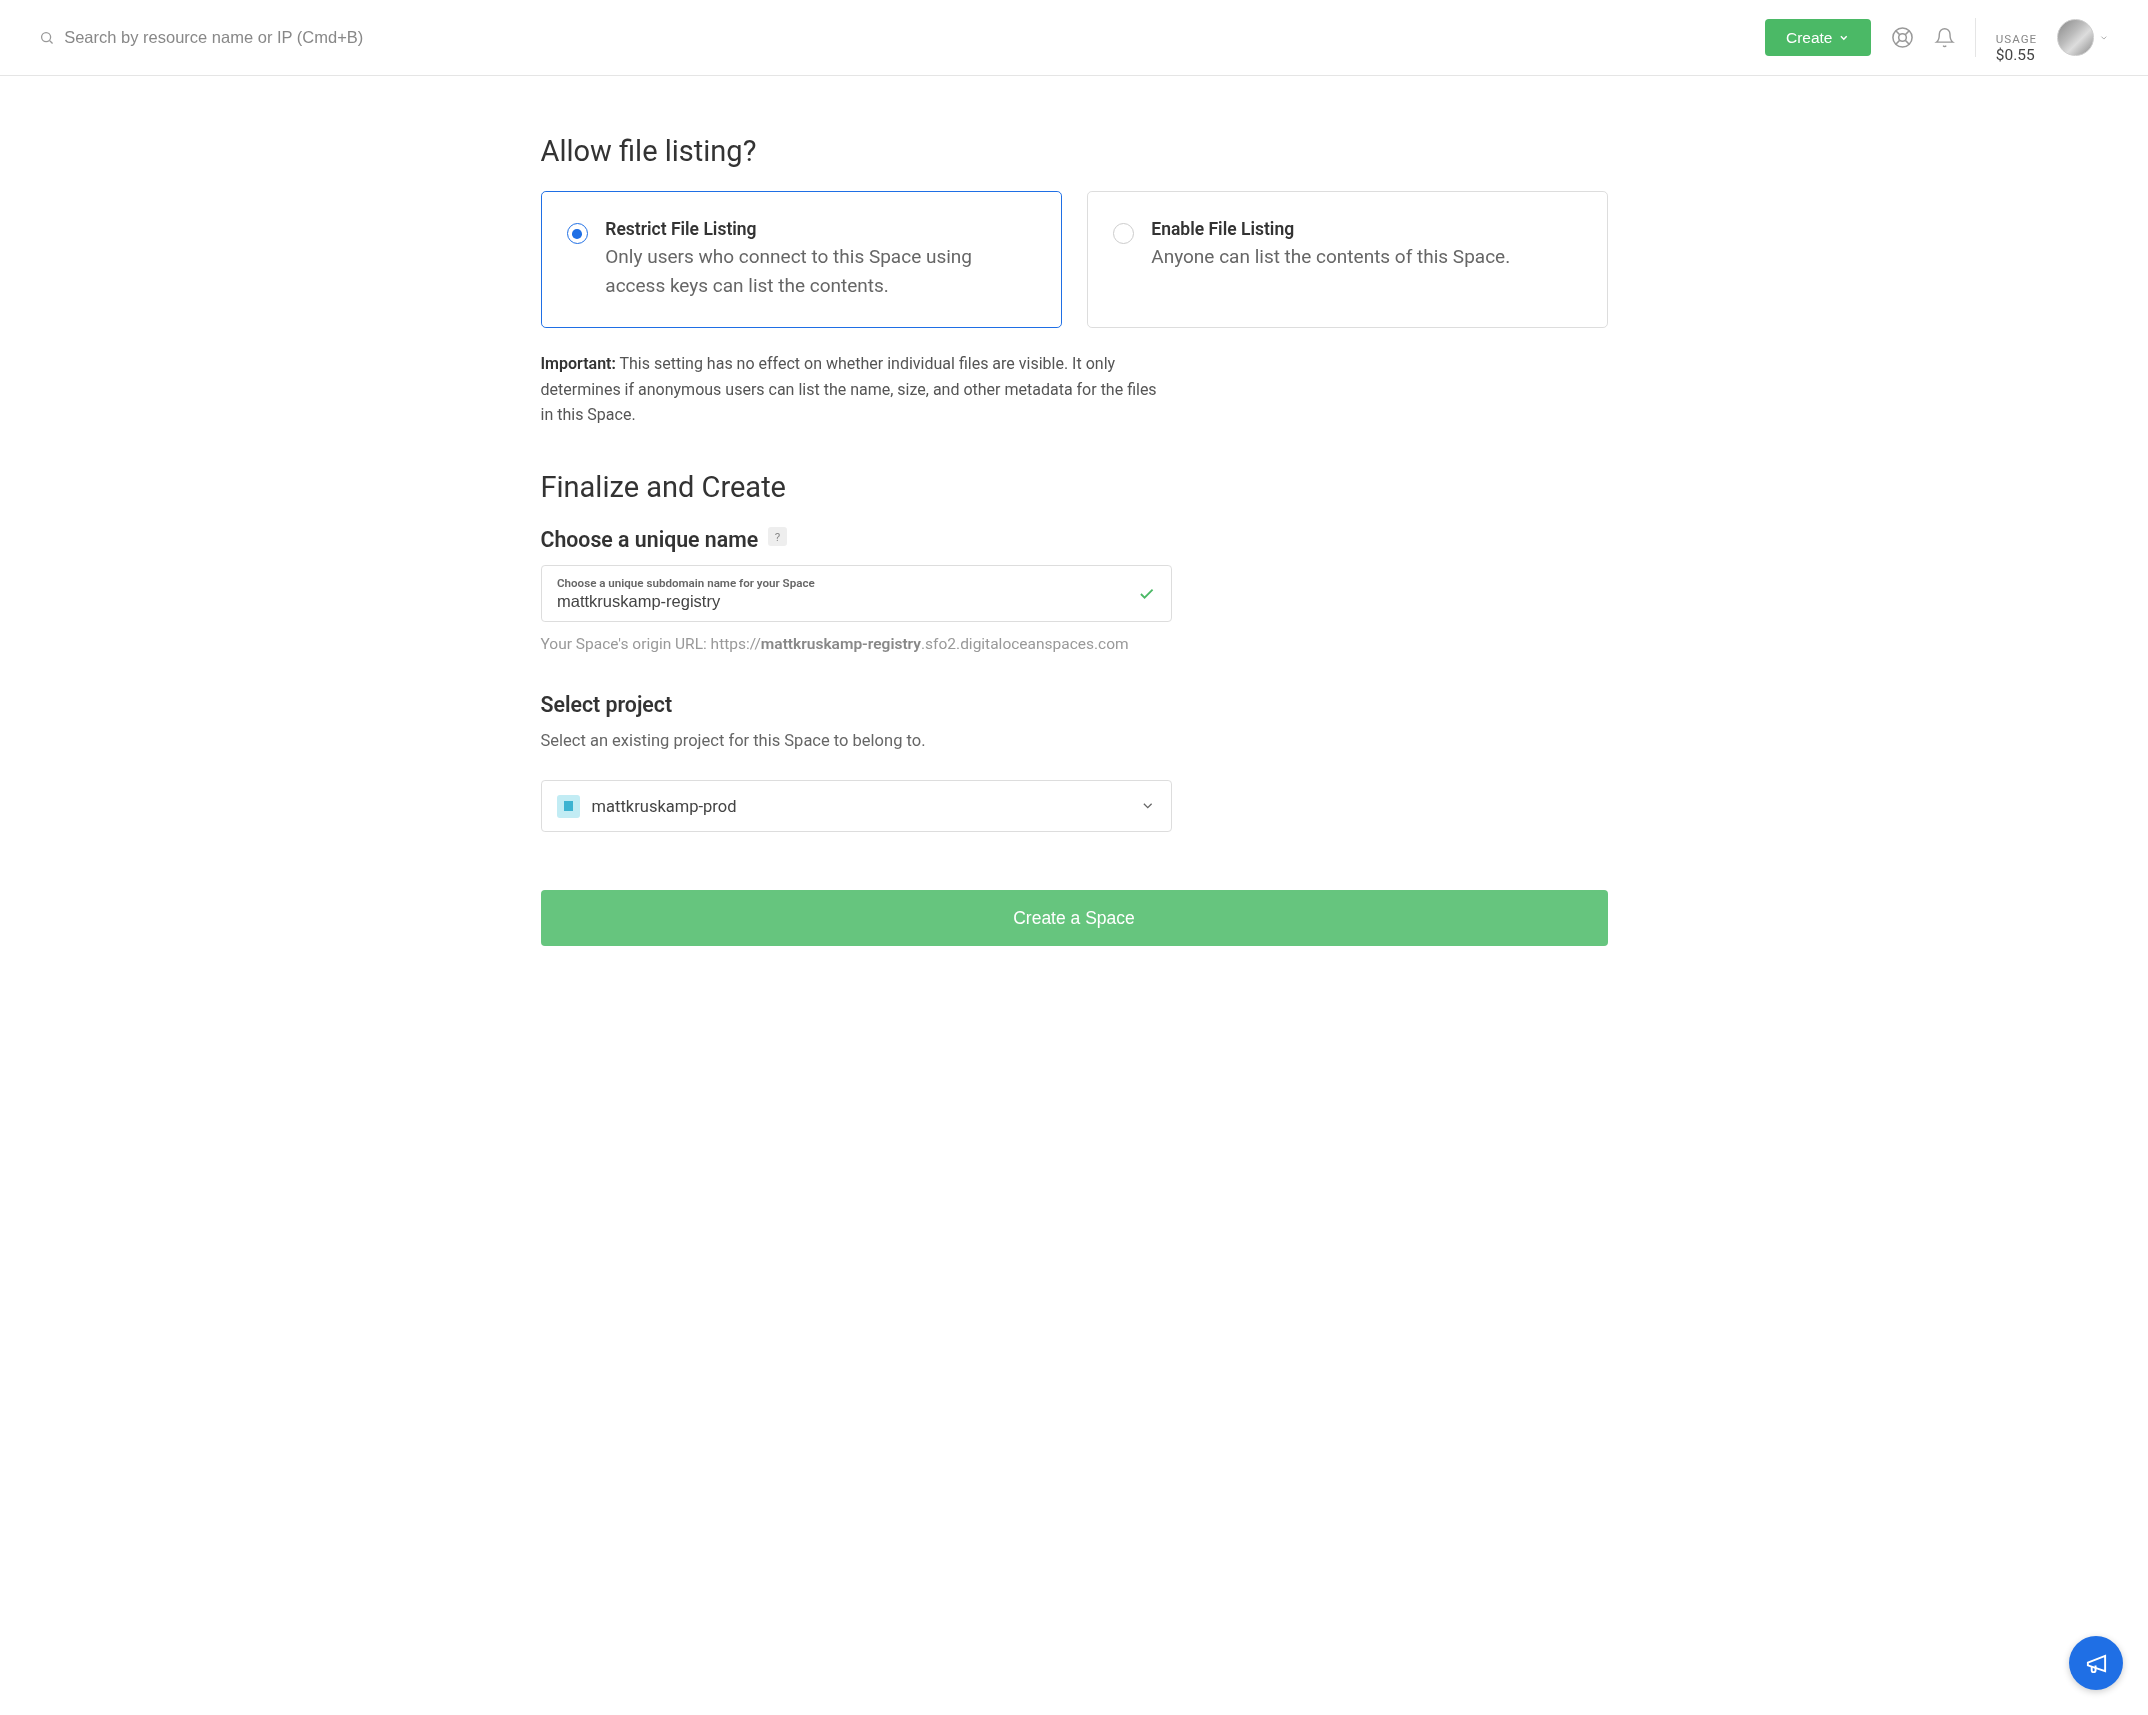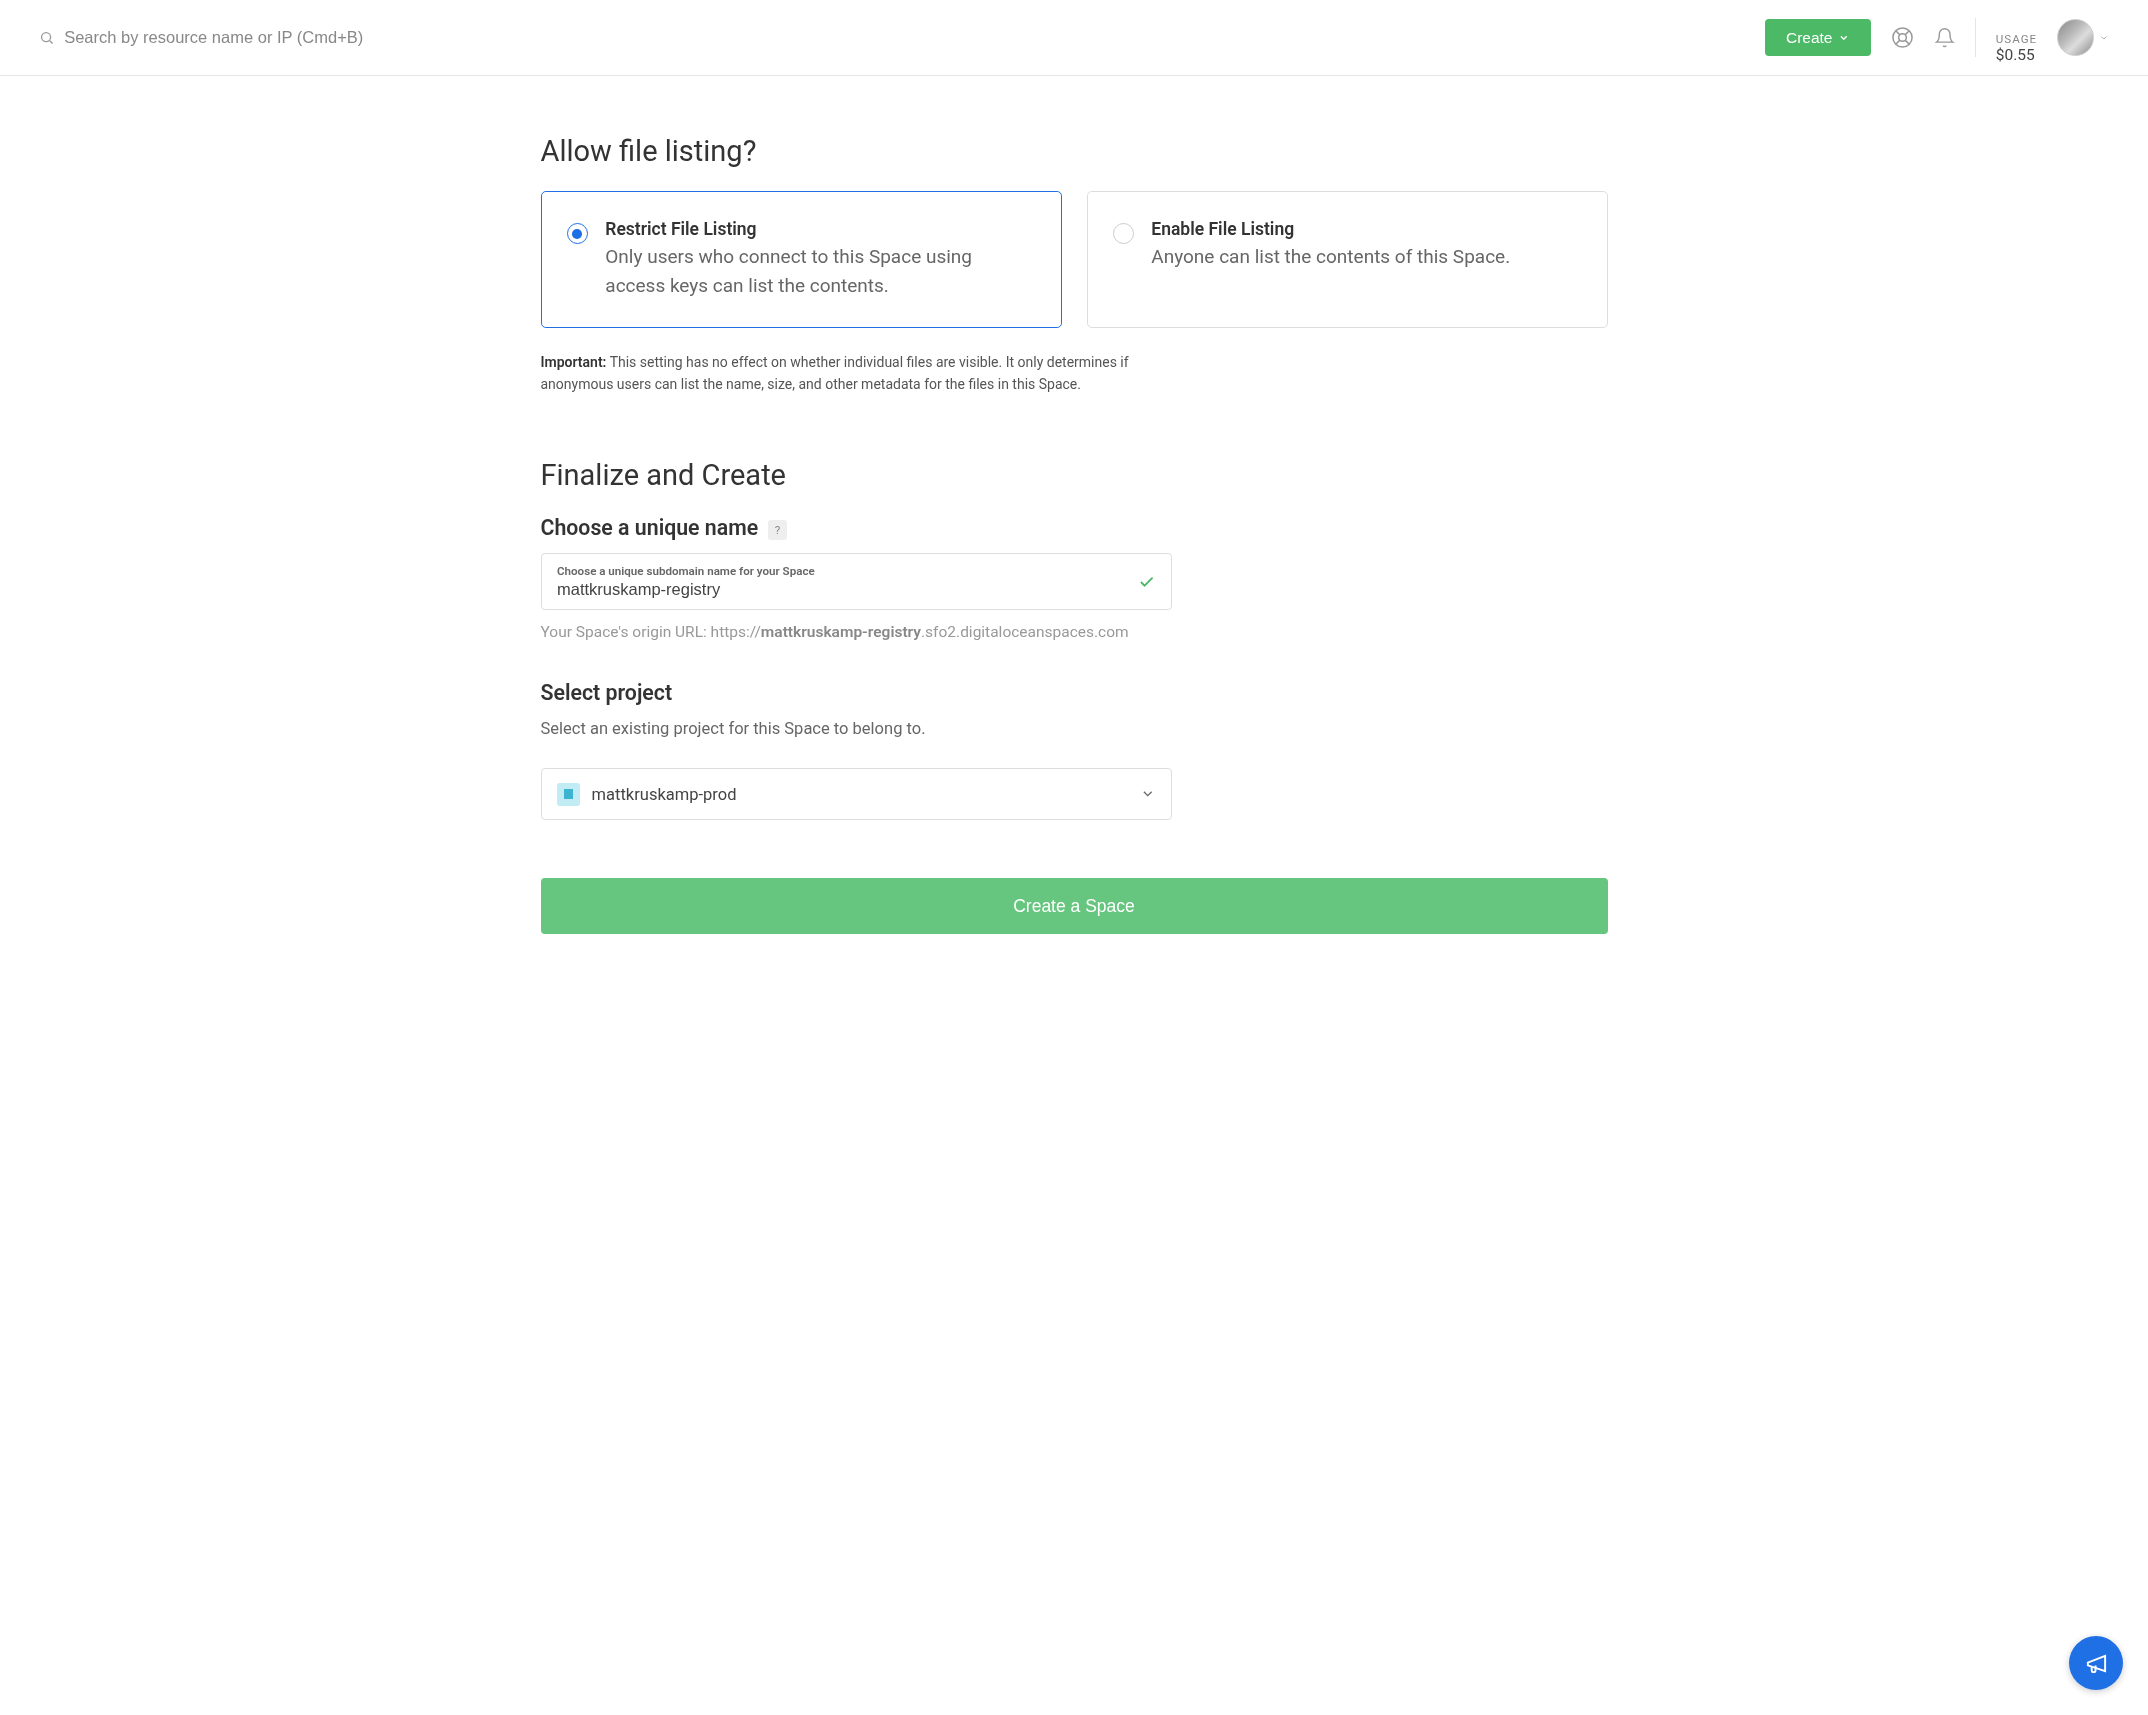--- a/index.html
+++ b/index.html
@@ -161,37 +161,37 @@
       font-weight: 600;
       color: #333;
       margin-bottom: 3.9px;
     }
     .option-desc {
       font-size: 19px;
       color: #666;
       line-height: 1.5;
     }
     .important-note {
-      font-size: 14px;
+      font-size: 16px;
       color: #555;
       line-height: 1.6;
       max-width: 621px;
-      margin-bottom: 62px;
+      margin-bottom: 42px;
     }
     .important-note strong {
       color: #333;
       font-weight: 600;
     }
     .subsection-title {
       font-size: 21.3px;
       font-weight: 600;
       color: #333;
       margin-bottom: 13.6px;
       display: flex;
-      align-items: flex-end;
+      align-items: flex-start;
       gap: 9.7px;
     }
     .badge-q {
       width: 19.4px;
       height: 19.4px;
       background: #eee;
       color: #888;
       font-size: 11.6px;
       border-radius: 2.9px;
       display: flex;

